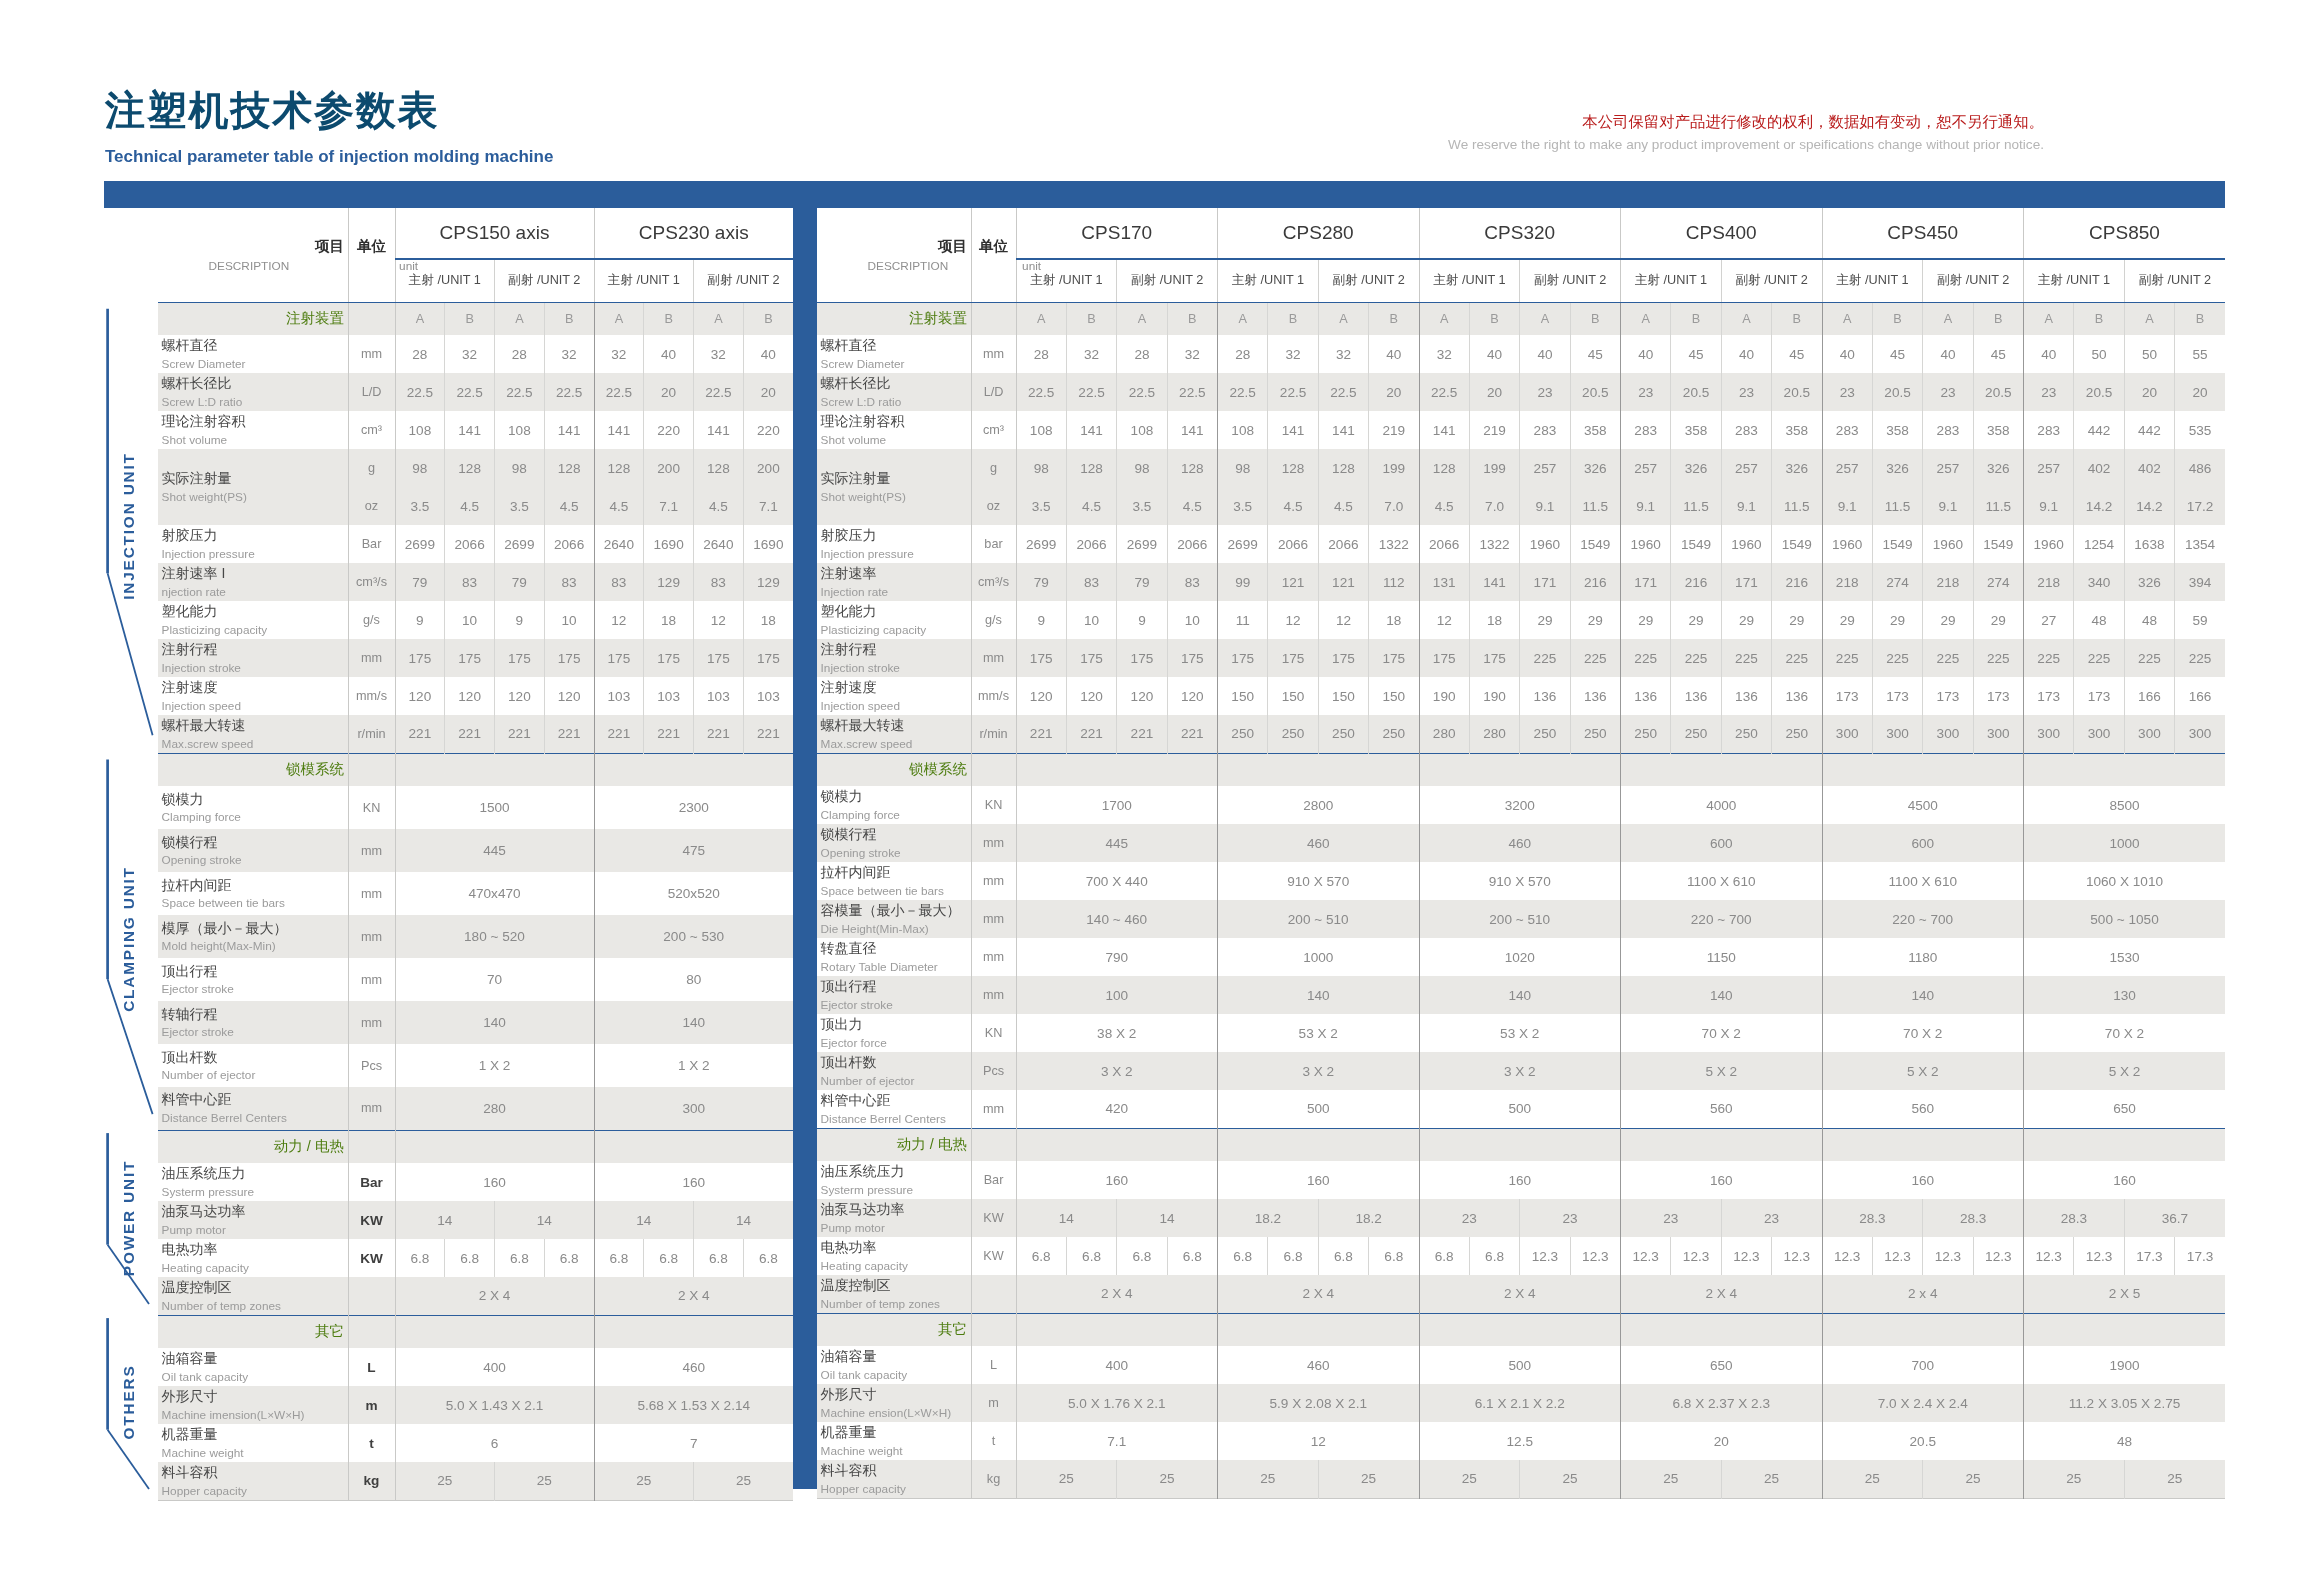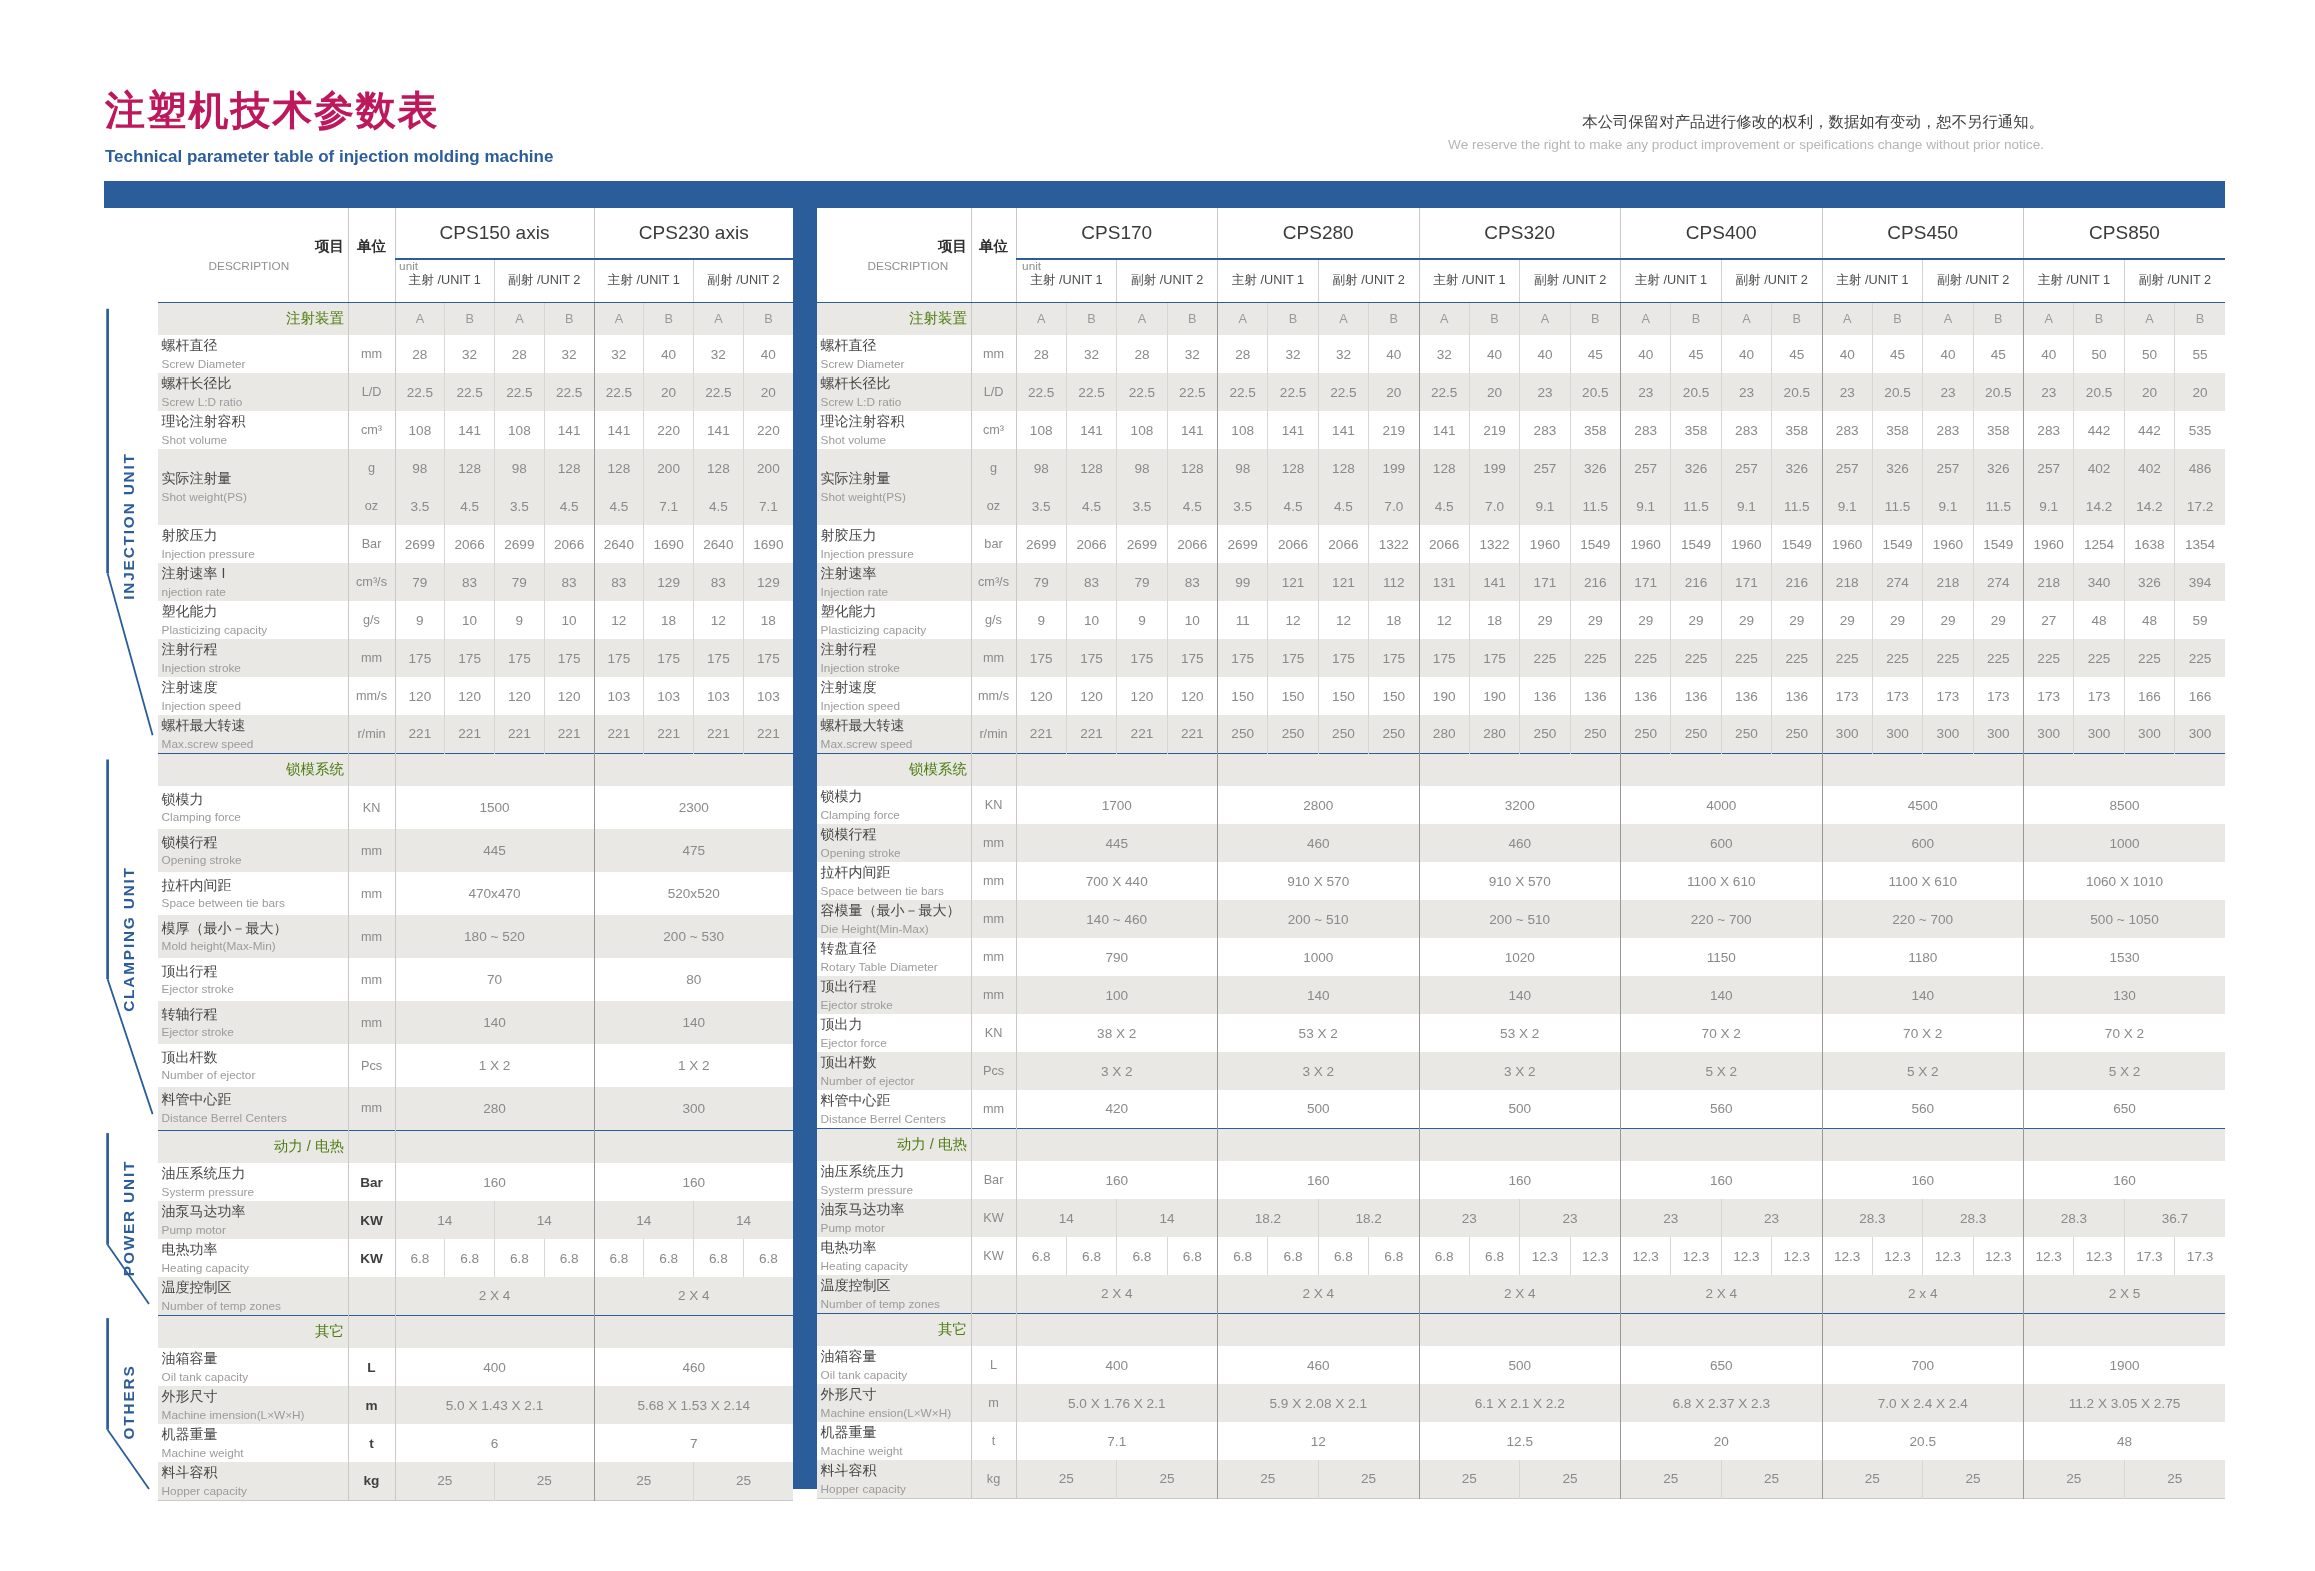--- a/index.html
+++ b/index.html
@@ -1,24 +1,24 @@
 <!DOCTYPE html>
 <html style="font-size:14.5px"><head>
 <meta charset="utf-8">
 <style>
   html,body{margin:0;padding:0;background:#ffffff;}
   body{font-family:"Liberation Sans","DejaVu Sans",sans-serif;}
   .page{position:relative;width:2316px;height:1571px;background:#fff;overflow:hidden;}
 
   
   .title-block{position:absolute;left:105px;top:83px;}
-  .title-zh{font-size:40px;font-weight:bold;color:#be185d;letter-spacing:1.8px;}
+  .title-zh{font-size:40px;font-weight:bold;color:#0c4a6e;letter-spacing:1.8px;}
   .title-en{font-size:17px;font-weight:bold;color:#2b5d9b;margin-top:9px;}
   .notes{position:absolute;left:1176px;top:110px;width:868px;text-align:right;}
-  .note-zh{font-size:15.4px;color:#404040;line-height:23.5px;}
+  .note-zh{font-size:15.4px;color:#b91c1c;line-height:23.5px;}
   .note-en{font-size:13.6px;color:#b5b5b5;line-height:22px;}
 
   
   .top-band{position:absolute;left:104px;top:181px;width:2121px;height:27px;background:#2b5d9b;}
   .mid-divider{position:absolute;left:793px;top:208px;width:23.5px;height:1281px;background:#2b5d9b;}
   .gutter{position:absolute;left:104px;top:208px;width:54px;height:1285px;}
   .side-label{position:absolute;left:16.3px;transform:translateY(-50%);writing-mode:vertical-rl;
     -webkit-transform:translateY(-50%) rotate(180deg);transform:translateY(-50%) rotate(180deg);
     font-size:15.4px;font-weight:bold;color:#2b5d9b;letter-spacing:1.8px;white-space:nowrap;}
   .gutter svg{position:absolute;left:0;}

